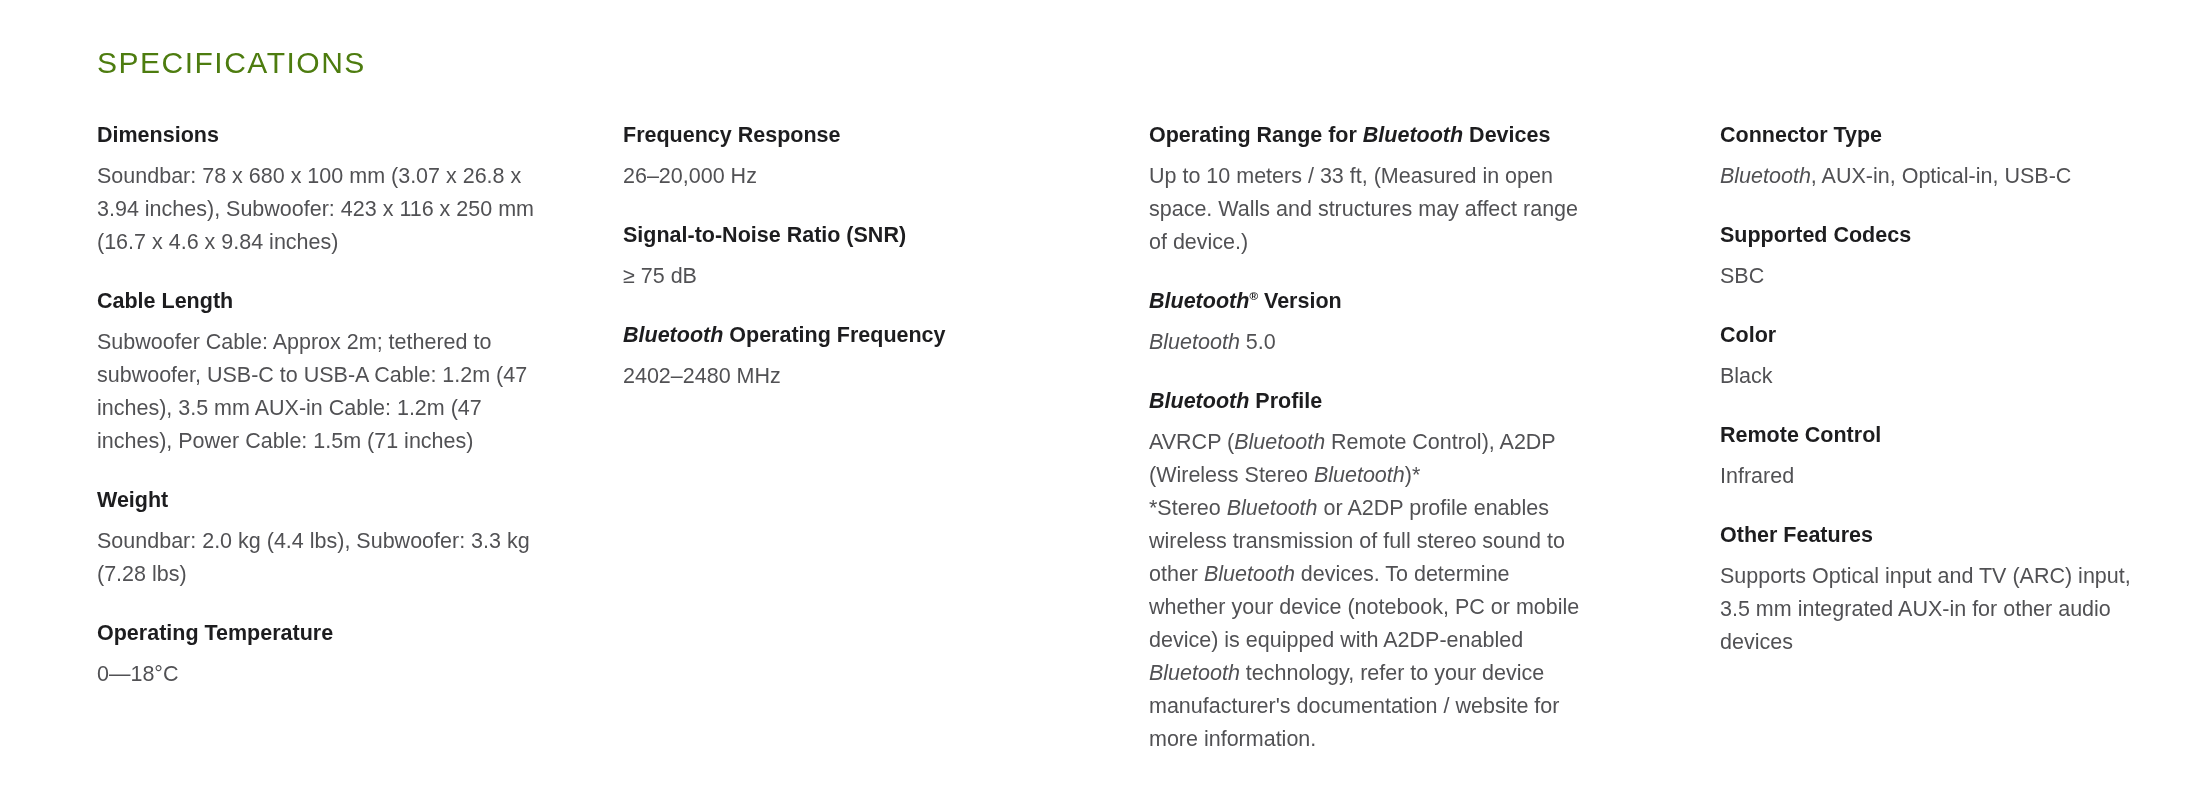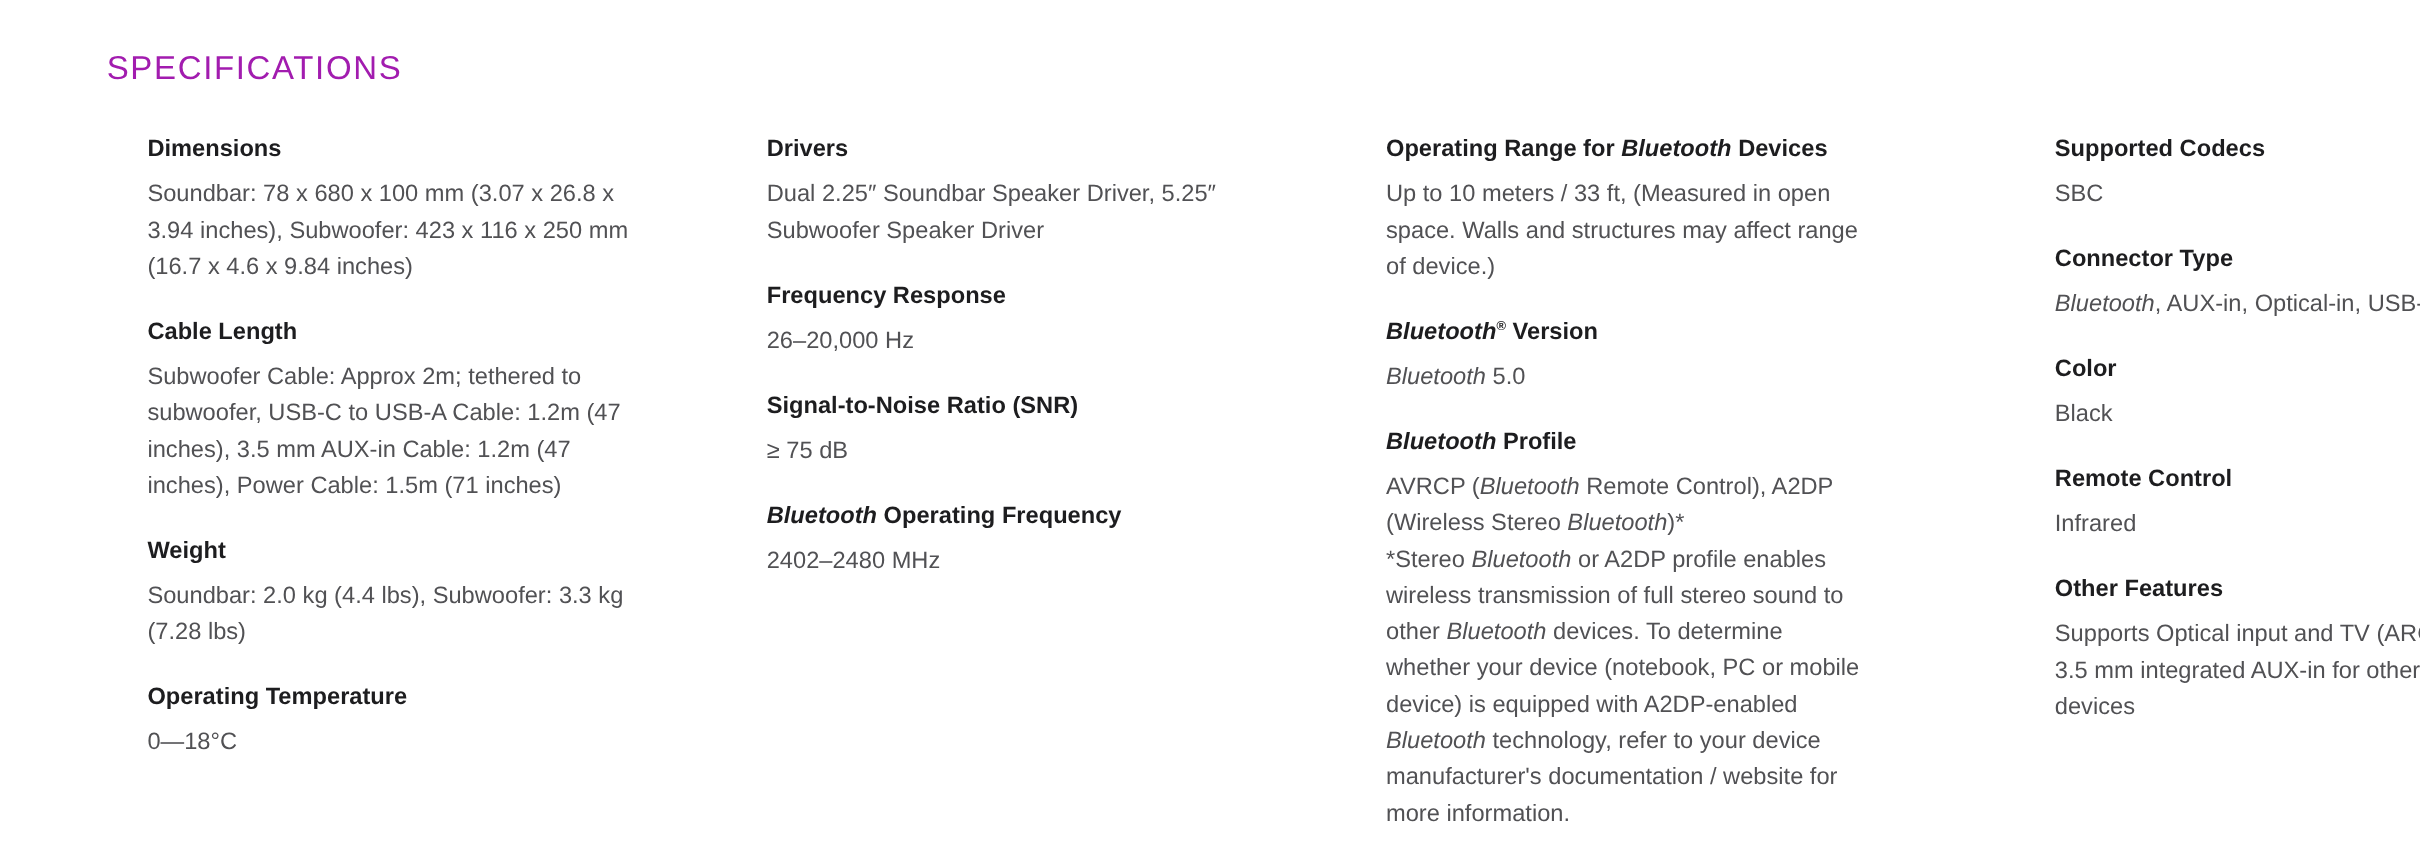--- a/index.html
+++ b/index.html
@@ -12,29 +12,29 @@
   }
   .page {
     padding: 46px 0 0 97px;
     width: 2200px;
     height: 788px;
   }
   .page-title {
     font-size: 30px;
     font-weight: 400;
     letter-spacing: 1.5px;
-    color: #a21caf;
+    color: #4d7c0f;
     margin-bottom: 40px;
   }
   .spec-columns {
     display: flex;
     flex-direction: row;
     align-items: flex-start;
   }
-  .spec-col { flex: 0 0 auto; margin-left: 37px; }
+  .spec-col { flex: 0 0 auto; }
   .spec-col:nth-child(1) { width: 438px; margin-right: 88px; }
   .spec-col:nth-child(2) { width: 438px; margin-right: 88px; }
   .spec-col:nth-child(3) { width: 440px; margin-right: 131px; }
   .spec-col:nth-child(4) { width: 420px; }
   .spec-section { margin-bottom: 27px; }
   .spec-heading {
     font-size: 21.5px;
     font-weight: 700;
     line-height: 30px;
     color: #1d1d1f;
@@ -73,24 +73,20 @@
           <h3 class="spec-heading">Weight</h3>
           <p class="spec-value">Soundbar: 2.0 kg (4.4 lbs), Subwoofer: 3.3 kg (7.28 lbs)</p>
         </div>
         <div class="spec-section">
           <h3 class="spec-heading">Operating Temperature</h3>
           <p class="spec-value">0—18°C</p>
         </div>
       </div>
     <div class="spec-col">
         <div class="spec-section">
-          <h3 class="spec-heading">Drivers</h3>
-          <p class="spec-value">Dual 2.25″ Soundbar Speaker Driver, 5.25″ Subwoofer Speaker Driver</p>
-        </div>
-        <div class="spec-section">
           <h3 class="spec-heading">Frequency Response</h3>
           <p class="spec-value">26–20,000 Hz</p>
         </div>
         <div class="spec-section">
           <h3 class="spec-heading">Signal-to-Noise Ratio (SNR)</h3>
           <p class="spec-value">≥ 75 dB</p>
         </div>
         <div class="spec-section">
           <h3 class="spec-heading"><em>Bluetooth</em> Operating Frequency</h3>
           <p class="spec-value">2402–2480 MHz</p>
@@ -105,26 +101,26 @@
           <h3 class="spec-heading"><em>Bluetooth<sup class="reg">®</sup></em> Version</h3>
           <p class="spec-value"><em>Bluetooth</em> 5.0</p>
         </div>
         <div class="spec-section">
           <h3 class="spec-heading"><em>Bluetooth</em> Profile</h3>
           <p class="spec-value">AVRCP (<em>Bluetooth</em> Remote Control), A2DP (Wireless Stereo <em>Bluetooth</em>)*<br>*Stereo <em>Bluetooth</em> or A2DP profile enables wireless transmission of full stereo sound to other <em>Bluetooth</em> devices. To determine whether your device (notebook, PC or mobile device) is equipped with A2DP-enabled <em>Bluetooth</em> technology, refer to your device manufacturer's documentation / website for more information.</p>
         </div>
       </div>
     <div class="spec-col">
         <div class="spec-section">
+          <h3 class="spec-heading">Connector Type</h3>
+          <p class="spec-value"><em>Bluetooth</em>, AUX-in, Optical-in, USB-C</p>
+        </div>
+        <div class="spec-section">
           <h3 class="spec-heading">Supported Codecs</h3>
           <p class="spec-value">SBC</p>
-        </div>
-        <div class="spec-section">
-          <h3 class="spec-heading">Connector Type</h3>
-          <p class="spec-value"><em>Bluetooth</em>, AUX-in, Optical-in, USB-C</p>
         </div>
         <div class="spec-section">
           <h3 class="spec-heading">Color</h3>
           <p class="spec-value">Black</p>
         </div>
         <div class="spec-section">
           <h3 class="spec-heading">Remote Control</h3>
           <p class="spec-value">Infrared</p>
         </div>
         <div class="spec-section">

